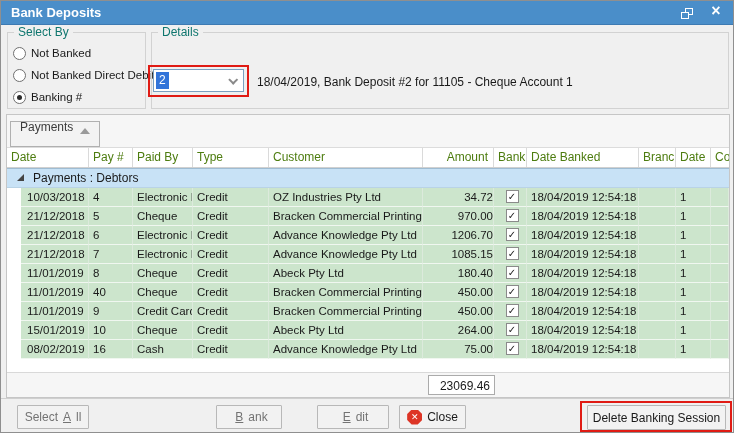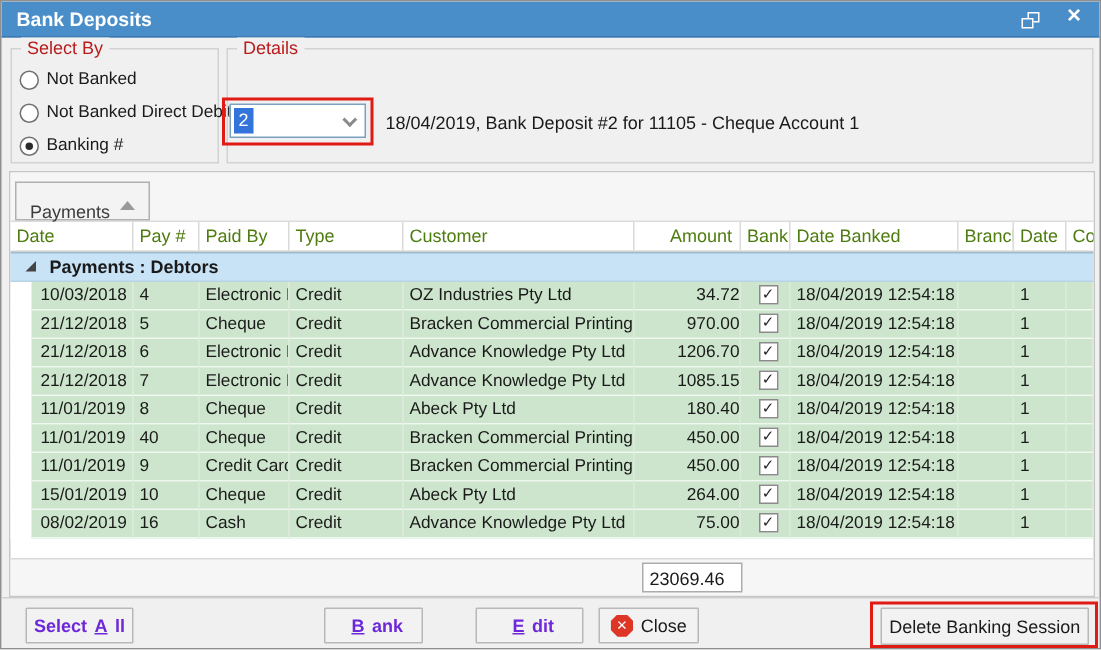--- a/index.html
+++ b/index.html
@@ -13,21 +13,21 @@
   .titlebar { position: absolute; top: 0; left: 0; right: 0; height: 24px;
     background: #4a8ec9; border-bottom: 1px solid #3d7ab2; }
   .title { position: absolute; left: 10px; top: 4px; color: #fff; font-weight: bold; font-size: 13px; }
   .restore { position: absolute; right: 40px; top: 7px; width: 12px; height: 11px; display: block; }
   .restore .back  { position: absolute; right: 0; top: 0; width: 8px; height: 7px; border: 1px solid #fff; }
   .restore .front { position: absolute; left: 0; bottom: 0; width: 8px; height: 7px; border: 1px solid #fff; background: #4a8ec9; }
   .close-x { position: absolute; right: 10px; top: 1px; color: #fff; font-size: 16px; font-weight: bold; width: 14px; text-align: center; }
   .close-x::before { content: "\00D7"; }
   
   .groupbox { position: absolute; border: 1px solid #d2d2d2; }
-  .groupbox .glabel { position: absolute; top: -8px; left: 6px; background: #f0f0f0; padding: 0 4px; color: #b91c1c; }
+  .groupbox .glabel { position: absolute; top: -8px; left: 6px; background: #f0f0f0; padding: 0 4px; color: #0f766e; }
   .gb-selectby { left: 6px; top: 31px; width: 139px; height: 77px; }
   .gb-details  { left: 150px; top: 31px; width: 578px; height: 77px; }
   .radio-row { display: flex; align-items: center; height: 22px; padding-left: 5px; gap: 5px; }
   .gb-selectby .rows { padding-top: 9px; }
   .radio { width: 13px; height: 13px; border: 1px solid #707070; border-radius: 50%; background: #fff; position: relative; flex: 0 0 13px; }
   .radio.selected::after { content: ""; position: absolute; left: 3px; top: 3px; width: 5px; height: 5px; border-radius: 50%; background: #2b2b2b; }
   .radio-label { white-space: nowrap; font-size: 11.5px; }
   
   .combo { position: absolute; left: 152px; top: 68px; width: 91px; height: 23px;
     background: #fff; border: 1px solid #7ba0c0; }
@@ -36,52 +36,52 @@
   .combo .chev { position: absolute; right: 7px; top: 7px; width: 7px; height: 7px;
     border-right: 2px solid #8a8a8a; border-bottom: 2px solid #8a8a8a; transform: rotate(45deg) translateY(-1px); }
   .combo-note { position: absolute; left: 256px; top: 74px; white-space: nowrap; }
   .annotation { position: absolute; border: 2px solid #e01b14; z-index: 50; pointer-events: none; }
   .ann-combo { left: 147px; top: 64px; width: 101px; height: 32px; }
   
   .grid { position: absolute; left: 5px; top: 113px; width: 724px; height: 284px;
     background: #fff; border: 1px solid #c6c6c6; }
   .group-panel { position: relative; height: 33px; background: #f6f6f6; border-bottom: 1px solid #dcdcdc; }
   .grp-btn { position: absolute; left: 3px; top: 6px; height: 25px; padding: 12px 9px;
-    display: flex; align-items: flex-start; gap: 7px; background: #f3f3f3; border: 1px solid #b0b0b0; color: #3c3c3c; }
+    display: flex; align-items: flex-end; gap: 7px; background: #f3f3f3; border: 1px solid #b0b0b0; color: #3c3c3c; }
   .tri-up { width: 0; height: 0; border-left: 5px solid transparent; border-right: 5px solid transparent; border-bottom: 6px solid #9a9a9a; }
   .hrow { display: flex; height: 20px; background: #fff; border-bottom: 1px solid #d0d0d0; color: #4d7c0f; }
   .hcell { border-right: 1px solid #dadada; padding: 2px 0 0 4px; white-space: nowrap; overflow: hidden; }
   .h-date { width: 82px; } .c-pay { width: 44px; } .c-paidby { width: 60px; } .c-type { width: 76px; }
   .c-customer { width: 154px; } .c-amount { width: 71px; } .c-bank { width: 33px; }
   .c-datebanked { width: 112px; } .c-branch { width: 37px; } .c-till { width: 35px; }
   .c-co { flex: 1; border-right: none; }
   .num { text-align: right; padding-right: 5px; padding-left: 0; }
   .grouprow { display: flex; align-items: center; height: 20px; background: #c8e2f6;
-    border-top: 1px solid #9fbcd2; border-bottom: 1px solid #b9d3e6; font-weight: bold; }
+    border-top: 1px solid #9fbcd2; border-bottom: 1px solid #b9d3e6; font-weight: normal; }
   .expand-glyph { width: 0; height: 0; border-left: 7px solid transparent; border-bottom: 7px solid #444;
     margin: 0 9px 2px 10px; }
   .grow { display: flex; height: 19px; font-size: 11.5px; }
   .cell { background: #cce5cc; border-right: 1px solid #dceadc; border-bottom: 1px solid #f0f7f0;
     padding: 3px 0 0 4px; white-space: nowrap; overflow: hidden; }
   .cell.indent { width: 14px; background: #fff; border-right: none; border-bottom-color: #fff; padding: 0; }
   .grow .c-date { width: 68px; padding-left: 6px; }
   .checkbox { display: block; width: 13px; height: 13px; margin: 0 auto; background: #fff;
     border: 1px solid #8a8a8a; line-height: 11px; text-align: center; font-size: 10px; color: #222; }
   .checkbox.checked::before { content: "\2713"; font-weight: bold; }
   .cell.c-bank { padding-top: 2px; }
   .gfooter { position: absolute; left: 0; right: 0; bottom: 0; height: 25px;
     background: #f6f6f6; border-top: 1px solid #d9d9d9; }
   .total-box { position: absolute; left: 421px; top: 2px; width: 67px; height: 20px;
-    background: #fff; border: 1px solid #ababab; padding: 3px 4px 0 4px; }
+    background: #fff; border: 1px solid #ababab; text-align: right; padding: 3px 4px 0 4px; }
   
   .bottombar { position: absolute; left: 0; right: 0; top: 397px; height: 36px;
     background: #f0f0f0; border-top: 1px solid #cfcfcf; }
   .btn { position: absolute; top: 6px; height: 24px; border: 1px solid #b8b8b8; background: #f2f2f2;
     display: flex; align-items: center; justify-content: center; gap: 5px; border-radius: 1px; white-space: nowrap; }
-  .btn.disabled { color: #6d28d9; font-weight: bold; }
+  .btn.disabled { color: #737373; }
   .mn { text-decoration: underline; }
   .b-selectall { left: 16px; width: 72px; }
   .b-unselectall { left: 95px; width: 73px; }
   .b-bank { left: 215px; width: 66px; }
   .b-edit { left: 316px; width: 72px; }
   .b-close { left: 398px; width: 67px; }
   .b-delete { left: 586px; width: 139px; height: 25px; }
   .close-oct { width: 15px; height: 15px; background: #dd3526; color: #fff;
     clip-path: polygon(30% 0,70% 0,100% 30%,100% 70%,70% 100%,30% 100%,0 70%,0 30%);
     font-size: 9px; font-weight: bold; line-height: 15px; text-align: center; flex: 0 0 15px; }

